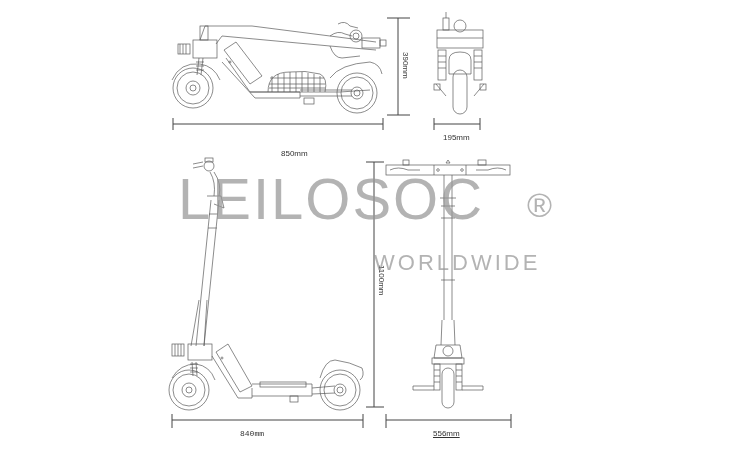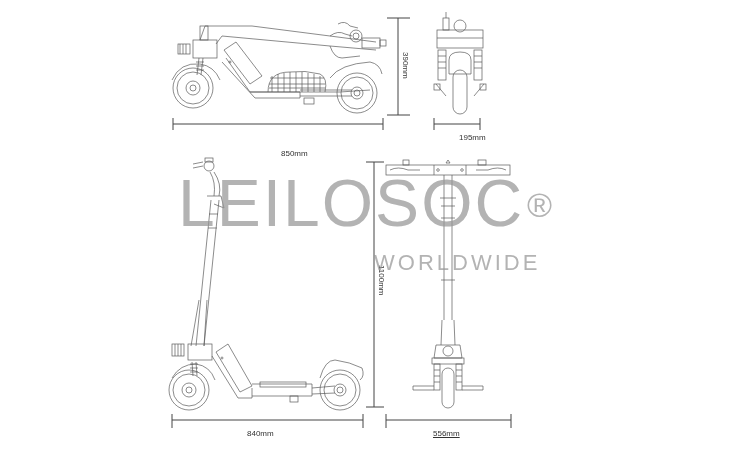--- a/index.html
+++ b/index.html
@@ -1,20 +1,20 @@
 <!DOCTYPE html>
 <html><head>
   <meta charset="utf-8">
   <style>
     html, body { margin: 0; padding: 0; background: #ffffff; }
     body { width: 740px; height: 460px; position: relative; overflow: hidden; font-family: "Liberation Sans", sans-serif; }
     #canvas { position: absolute; left: 0; top: 0; width: 740px; height: 460px; }
     .dim-label { position: absolute; font-size: 8px; color: #333; font-family: "Liberation Sans", sans-serif; white-space: nowrap; }
     .dim-label.vert { transform: rotate(90deg); transform-origin: left top; }
-    .wm-brand { position: absolute; left: 178px; top: 170px; font-size: 66px; letter-spacing: 2px; color: rgba(150,150,150,0.72); font-family: "Liberation Sans", sans-serif; line-height: 1; white-space: nowrap; font-weight: normal; }
+    .wm-brand { position: absolute; left: 178px; top: 170px; font-size: 58px; letter-spacing: 2px; color: rgba(150,150,150,0.72); font-family: "Liberation Sans", sans-serif; line-height: 1; white-space: nowrap; font-weight: normal; }
     .wm-reg { position: absolute; left: 527px; top: 188px; font-size: 34px; color: rgba(150,150,150,0.72); font-family: "Liberation Sans", sans-serif; line-height: 1; }
     .wm-sub { position: absolute; left: 374px; top: 252px; font-size: 22px; letter-spacing: 3px; color: rgba(150,150,150,0.72); font-family: "Liberation Sans", sans-serif; line-height: 1; white-space: nowrap; }
   </style>
 </head>
 <body>
 
 <svg id="canvas" viewBox="0 0 740 460" width="740" height="460" xmlns="http://www.w3.org/2000/svg">
   <g fill="none" stroke="#5a5a5a" stroke-width="0.7">
 
     <g>
@@ -174,20 +174,20 @@
       <path d="M172 420 L363 420 M172 414 L172 428 M363 414 L363 428"></path>
     </g>
     <g>
       <path d="M386 420 L511 420 M386 414 L386 428 M511 414 L511 428"></path>
     </g>
   </g>
 </svg>
 
 <div class="dim-label" style="left:281px; top:149px;">850mm</div>
 <div class="dim-label vert" style="left:410px; top:52px;">390mm</div>
-<div class="dim-label" style="left:459px; top:133px;">195mm</div>
+<div class="dim-label" style="left:443px; top:133px;">195mm</div>
 <div class="dim-label vert" style="left:386px; top:265px;">1100mm</div>
-<div class="dim-label" style="left:247px; top:429px;">840mm</div>
+<div class="dim-label" style="left:240px; top:429px;font-family:Liberation Mono, monospace;">840mm</div>
 <div class="dim-label" style="left:433px; top:429px;text-decoration:underline;">556mm</div>
 
 <div class="wm-brand">LEILOSOC</div>
 <div class="wm-reg">®</div>
 <div class="wm-sub">WORLDWIDE</div>
 
 </body></html>

